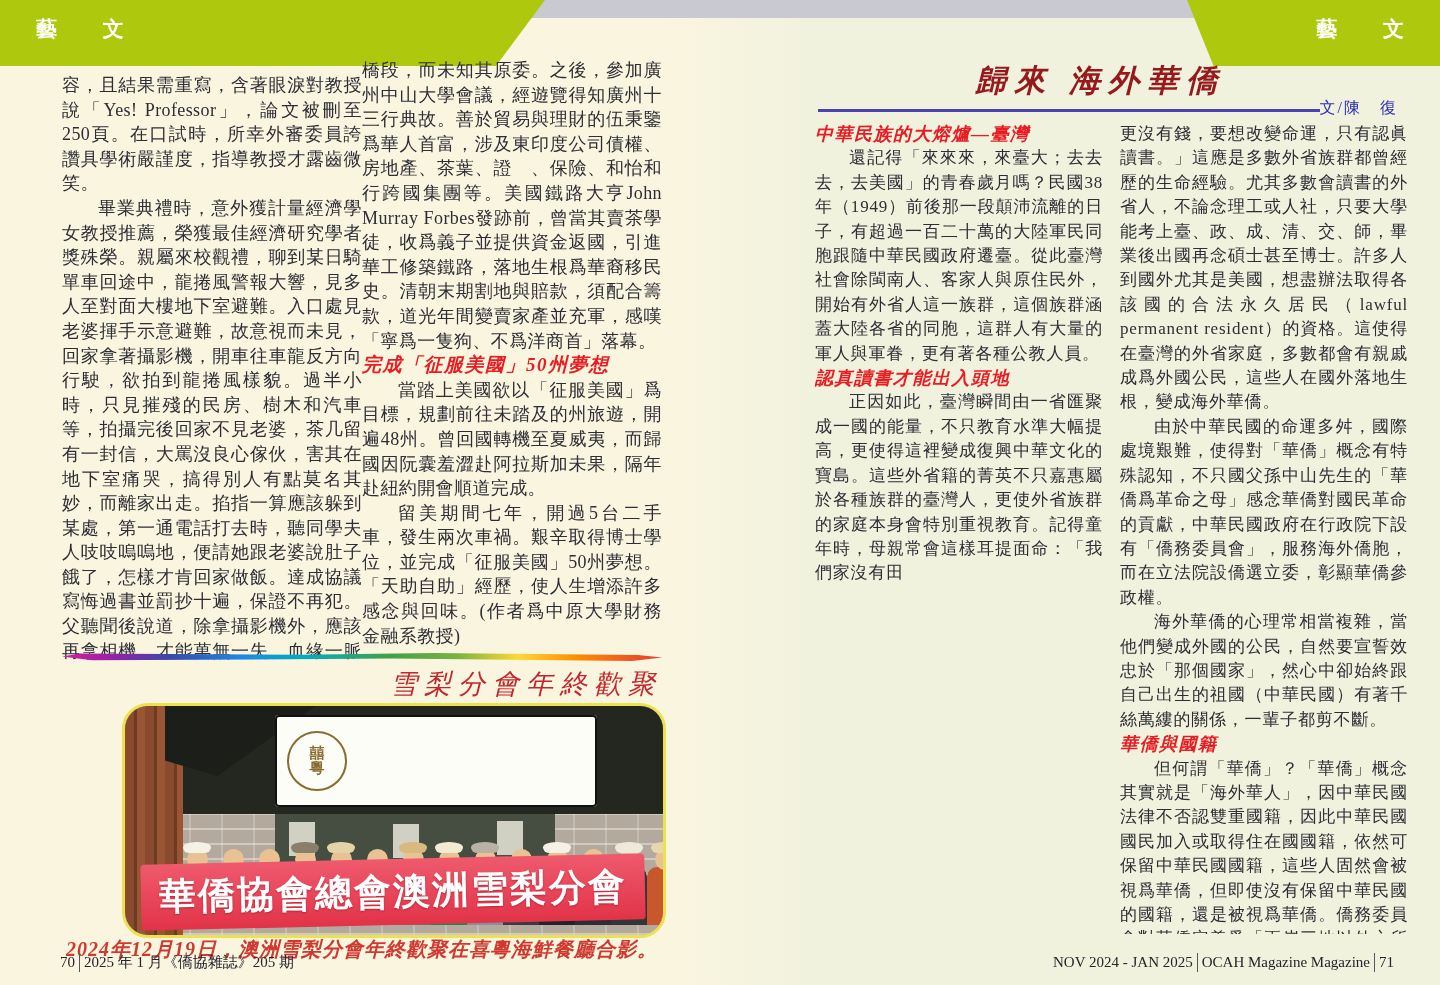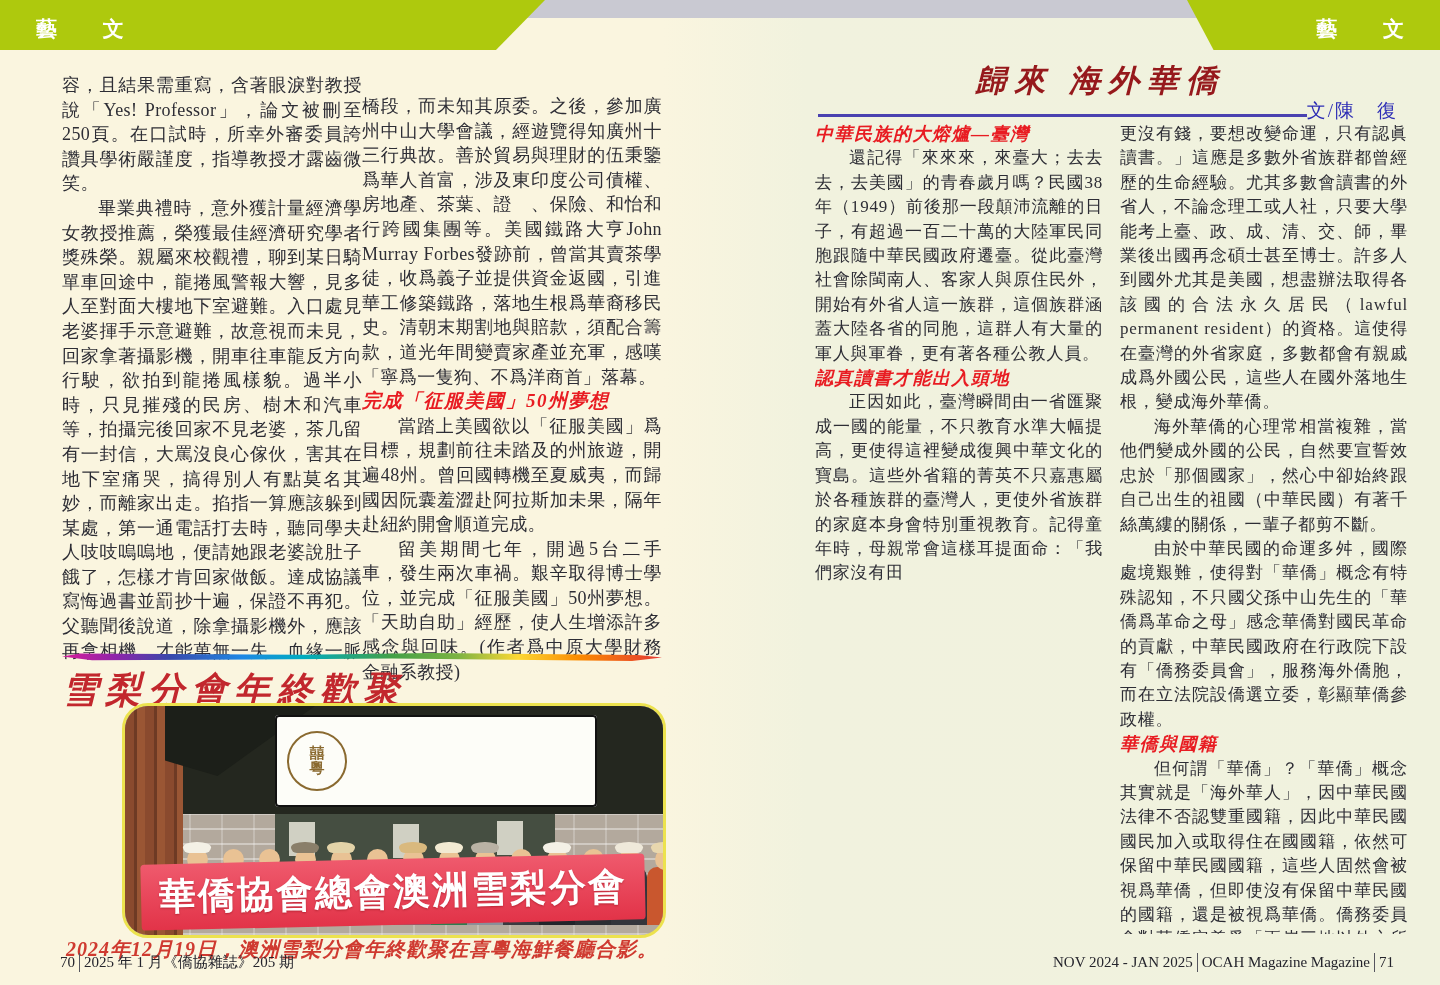--- a/index.html
+++ b/index.html
@@ -4,21 +4,21 @@
 <style>
   html,body{margin:0;padding:0;}
   body{
     width:1440px;height:985px;position:relative;overflow:hidden;
     font-family:"Liberation Serif","DejaVu Serif",serif;
     background:linear-gradient(90deg,#faf5df 0%,#faf5df 46%,#f1f2de 56%,#f0f2de 100%);
     color:var(--body_text,#2d2d35);
   }
   
   .gray-strip{position:absolute;left:500px;top:0;width:700px;height:18px;background:#c9c9d2;}
-  .tab{position:absolute;top:0;height:50px;background:var(--accent_green,#aec90d);}
+  .tab{position:absolute;top:0;height:66px;background:var(--accent_green,#aec90d);}
   .tab-left{left:0;width:545px;clip-path:polygon(0 0,100% 0,91% 100%,0 100%);}
   .tab-right{right:0;width:253px;clip-path:polygon(0 0,100% 0,100% 100%,10.5% 100%);}
   .tab-label{
     position:absolute;top:15px;color:#fff;font-size:21px;font-weight:bold;
     letter-spacing:20px;font-family:"Liberation Sans","DejaVu Sans",sans-serif;white-space:nowrap;
   }
   .tab-left .tab-label{left:36px;}
   .tab-right .tab-label{right:16px;}
   
   .col{position:absolute;overflow:hidden;}
@@ -33,22 +33,22 @@
   }
   .page-l .blk.h{font-size:19px;}
   .page-r .blk.h{font-size:18px;}
   
   .rainbow{
     position:absolute;left:62px;top:653px;width:600px;height:8px;
     background:linear-gradient(90deg,#d81b9a 0%,#8e24aa 9%,#3949ab 18%,#1e88e5 30%,#00acc1 40%,#43a047 55%,#7cb342 66%,#fdd835 76%,#fb8c00 86%,#e53935 100%);
     clip-path:polygon(0 45%,3% 5%,40% 22%,62% 0,96% 25%,100% 55%,95% 100%,55% 70%,5% 92%);
   }
   .feature-title{
-    position:absolute;left:62px;top:666px;width:600px;text-align:left;
-    color:var(--feature_red,#c2272d);font-size:36px;font-weight:bold;font-style:italic;
+    position:absolute;left:62px;top:666px;width:600px;text-align:right;
+    color:var(--feature_red,#c2272d);font-size:27px;font-weight:normal;font-style:italic;
     letter-spacing:7px;
   }
   .photo{
     position:absolute;left:122px;top:703px;width:538px;height:229px;
     border:3px solid #ece24e;border-radius:26px;overflow:hidden;background:#b7aea3;
   }
   .brick{position:absolute;inset:0;
     background-color:#b3a99d;
     background-image:
       repeating-linear-gradient(0deg,rgba(255,255,255,.38) 0 2px,transparent 2px 15px),
@@ -96,21 +96,21 @@
     color:var(--caption_red,#cf3a30);font-size:20px;font-style:italic;font-weight:bold;letter-spacing:1px;
   }
   
   .r-title{
     position:absolute;left:780px;top:60px;width:640px;text-align:center;
     color:var(--title_maroon,#96191c);font-size:31px;font-weight:bold;font-style:italic;
     letter-spacing:8px;white-space:nowrap;
   }
   .r-rule{position:absolute;left:818px;top:98px;right:42px;display:flex;align-items:flex-end;}
   .r-rule .line{flex:1;height:3px;background:var(--rule_blue,#4a42b0);margin-bottom:7px;}
-  .r-byline{color:#2d2db5;font-size:19px;white-space:nowrap;letter-spacing:2px;}
+  .r-byline{color:#2d2db5;font-size:16px;white-space:nowrap;letter-spacing:2px;}
   
   .footer{position:absolute;top:953px;font-size:15px;color:#24242c;display:flex;align-items:center;gap:4px;}
   .footer .bar{width:1px;height:19px;background:#55555f;}
   .footer-l{left:60px;}
   .footer-r{right:46px;}
   .footer .en{font-family:"Liberation Serif","DejaVu Serif",serif;}
 </style>
 </head>
 <body>
 
@@ -120,21 +120,21 @@
 </div>
 <div class="tab tab-right">
   <span class="tab-label">藝 文</span>
 </div>
 
 <div class="page-l">
   <div class="col" style="left:62px;top:73px;width:300px;height:592px;">
       <p class="blk c">容，且結果需重寫，含著眼淚對教授說「Yes! Professor」，論文被刪至250頁。在口試時，所幸外審委員誇讚具學術嚴謹度，指導教授才露齒微笑。</p>
       <p class="blk p">畢業典禮時，意外獲計量經濟學女教授推薦，榮獲最佳經濟研究學者獎殊榮。親屬來校觀禮，聊到某日騎單車回途中，龍捲風警報大響，見多人至對面大樓地下室避難。入口處見老婆揮手示意避難，故意視而未見，回家拿著攝影機，開車往車龍反方向行駛，欲拍到龍捲風樣貌。過半小時，只見摧殘的民房、樹木和汽車等，拍攝完後回家不見老婆，茶几留有一封信，大罵沒良心傢伙，害其在地下室痛哭，搞得別人有點莫名其妙，而離家出走。掐指一算應該躲到某處，第一通電話打去時，聽同學夫人吱吱嗚嗚地，便請她跟老婆說肚子餓了，怎樣才肯回家做飯。達成協議寫悔過書並罰抄十遍，保證不再犯。父聽聞後說道，除拿攝影機外，應該再拿相機，才能萬無一失。血緣一脈相承，讓老婆傻眼。</p>
     </div>
-  <div class="col" style="left:362px;top:58px;width:300px;height:598px;margin-top:36px;">
+  <div class="col" style="left:362px;top:58px;width:300px;height:598px;">
       <p class="blk c">橋段，而未知其原委。之後，參加廣州中山大學會議，經遊覽得知廣州十三行典故。善於貿易與理財的伍秉鑒爲華人首富，涉及東印度公司債權、房地產、茶葉、證　、保險、和怡和行跨國集團等。美國鐵路大亨John Murray Forbes發跡前，曾當其賣茶學徒，收爲義子並提供資金返國，引進華工修築鐵路，落地生根爲華裔移民史。清朝末期割地與賠款，須配合籌款，道光年間變賣家產並充軍，感嘆「寧爲一隻狗、不爲洋商首」落幕。</p>
       <p class="blk h">完成「征服美國」50州夢想</p>
       <p class="blk p">當踏上美國欲以「征服美國」爲目標，規劃前往未踏及的州旅遊，開遍48州。曾回國轉機至夏威夷，而歸國因阮囊羞澀赴阿拉斯加未果，隔年赴紐約開會順道完成。</p>
       <p class="blk p">留美期間七年，開過5台二手車，發生兩次車禍。艱辛取得博士學位，並完成「征服美國」50州夢想。「天助自助」經歷，使人生增添許多感念與回味。(作者爲中原大學財務金融系教授)</p>
     </div>
 
   <div class="rainbow"></div>
 
   <div class="feature-title">雪梨分會年終歡聚</div>
 
@@ -243,22 +243,22 @@
   </div>
 
   <div class="col" style="left:815px;top:122px;width:288px;height:812px;">
       <p class="blk h">中華民族的大熔爐—臺灣</p>
       <p class="blk p">還記得「來來來，來臺大；去去去，去美國」的青春歲月嗎？民國38年（1949）前後那一段顛沛流離的日子，有超過一百二十萬的大陸軍民同胞跟隨中華民國政府遷臺。從此臺灣社會除閩南人、客家人與原住民外，開始有外省人這一族群，這個族群涵蓋大陸各省的同胞，這群人有大量的軍人與軍眷，更有著各種公教人員。</p>
       <p class="blk h">認真讀書才能出入頭地</p>
       <p class="blk p">正因如此，臺灣瞬間由一省匯聚成一國的能量，不只教育水準大幅提高，更使得這裡變成復興中華文化的寶島。這些外省籍的菁英不只嘉惠屬於各種族群的臺灣人，更使外省族群的家庭本身會特別重視教育。記得童年時，母親常會這樣耳提面命：「我們家沒有田</p>
     </div>
   <div class="col" style="left:1120px;top:122px;width:288px;height:812px;">
       <p class="blk c">更沒有錢，要想改變命運，只有認眞讀書。」這應是多數外省族群都曾經歷的生命經驗。尤其多數會讀書的外省人，不論念理工或人社，只要大學能考上臺、政、成、清、交、師，畢業後出國再念碩士甚至博士。許多人到國外尤其是美國，想盡辦法取得各該國的合法永久居民（lawful permanent resident）的資格。這使得在臺灣的外省家庭，多數都會有親戚成爲外國公民，這些人在國外落地生根，變成海外華僑。</p>
+      <p class="blk p">由於中華民國的命運多舛，國際處境艱難，使得對「華僑」概念有特殊認知，不只國父孫中山先生的「華僑爲革命之母」感念華僑對國民革命的貢獻，中華民國政府在行政院下設有「僑務委員會」，服務海外僑胞，而在立法院設僑選立委，彰顯華僑參政權。</p>
       <p class="blk p">海外華僑的心理常相當複雜，當他們變成外國的公民，自然要宣誓效忠於「那個國家」，然心中卻始終跟自己出生的祖國（中華民國）有著千絲萬縷的關係，一輩子都剪不斷。</p>
-      <p class="blk p">由於中華民國的命運多舛，國際處境艱難，使得對「華僑」概念有特殊認知，不只國父孫中山先生的「華僑爲革命之母」感念華僑對國民革命的貢獻，中華民國政府在行政院下設有「僑務委員會」，服務海外僑胞，而在立法院設僑選立委，彰顯華僑參政權。</p>
       <p class="blk h">華僑與國籍</p>
       <p class="blk p">但何謂「華僑」？「華僑」概念其實就是「海外華人」，因中華民國法律不否認雙重國籍，因此中華民國國民加入或取得住在國國籍，依然可保留中華民國國籍，這些人固然會被視爲華僑，但即使沒有保留中華民國的國籍，還是被視爲華僑。僑務委員會對華僑定義爲「兩岸三地以外之所有旅居海外的華人（包含第一代移民及其後代）」，而不</p>
     </div>
 
   <div class="footer footer-r">
     <span class="en">NOV 2024 - JAN 2025</span>
     <span class="bar"></span>
     <span class="en">OCAH Magazine Magazine</span>
     <span class="bar"></span>
     <span>71</span>

